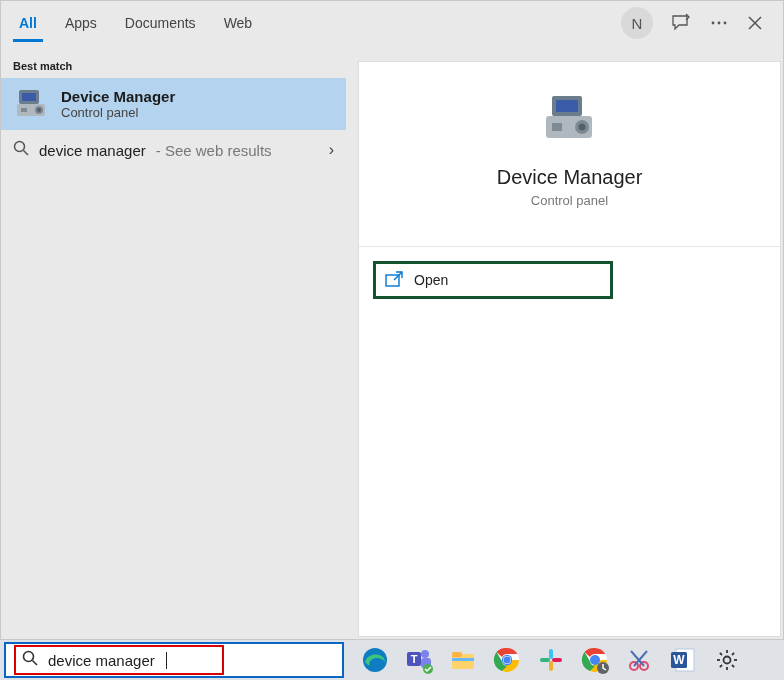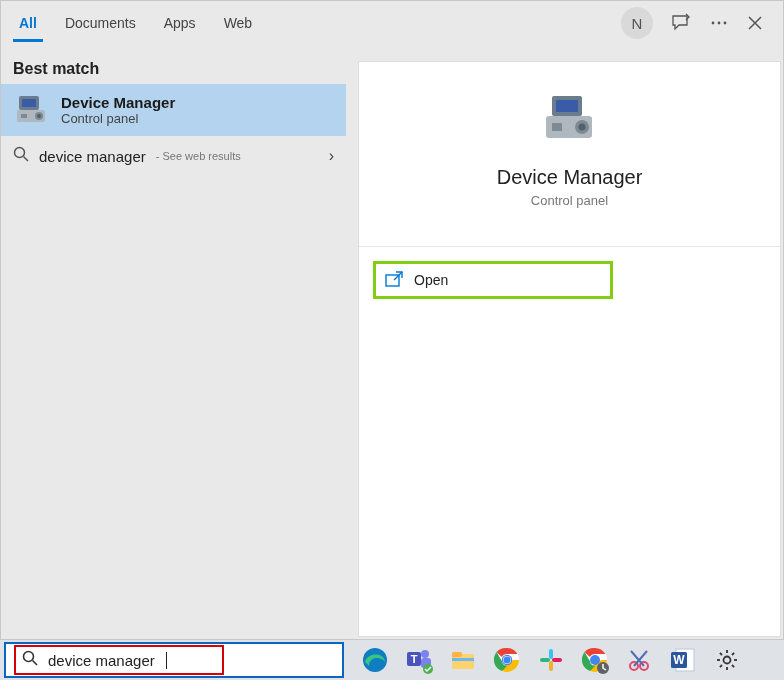--- a/index.html
+++ b/index.html
@@ -11,42 +11,42 @@
   .tabs { display: flex; align-items: center; height: 44px; padding: 0 4px; text-align: center; }
   .tab { padding: 10px 14px; font-size: 14px; color: #444; cursor: pointer; position: relative; }
   .tab.active { color: #0078d4; font-weight: 600; }
   .tab.active::after { content:""; position:absolute; left:8px; right:8px; bottom:-1px; height:3px; background:#0078d4; }
   .spacer { flex: 1; }
   .topright { display:flex; align-items:center; gap:18px; padding-right:16px; }
   .avatar { width:32px; height:32px; border-radius:50%; background:#d9d9d9; display:flex; align-items:center; justify-content:center; font-size:15px; color:#555; }
   .chevron { font-size:10px; margin-left:4px; color:#555;}
   .fbicon svg, .dots svg, .xicon svg { display:block; }
   .left { position:absolute; top:45px; left:0; width:345px; bottom:0; }
-  .section-h { font-size:16px; font-weight:600; padding:14px 12px 6px; color:#222; }
+  .section-h { font-size:11px; font-weight:600; padding:14px 12px 6px; color:#222; }
   .match {
     display:flex; align-items:center; gap:12px; padding:8px 12px;
     background:#b4d3ee;
   }
   .match-icon { width:36px; height:36px; display:flex; align-items:center; justify-content:center; }
   .match-title { font-size:15px; font-weight:600; color:#1b1b1b; }
   .match-sub { font-size:13px; color:#444; }
   .webrow { display:flex; align-items:center; padding:10px 12px; gap:10px; }
   .webrow .term { font-size:15px; color:#222; }
-  .webrow .hint { font-size:11px; color:#777; }
+  .webrow .hint { font-size:15px; color:#777; }
   .webrow .arrow { margin-left:auto; font-size:16px; color:#444; }
   .right {
     position:absolute; top:60px; left:357px; right:2px; bottom:2px; background:#fff; border:1px solid #ddd;
   }
   .hero { display:flex; flex-direction:column; align-items:center; padding:28px 0 18px; }
   .big-icon { width:60px; height:60px; display:flex; align-items:center; justify-content:center; }
   .big-title { font-size:20px; color:#222; margin-top:16px; }
   .big-sub { font-size:13px; color:#777; margin-top:4px; }
   .divider { height:1px; background:#e6e6e6; margin-top:20px; }
   .open-row {
-    margin:14px 0 0 14px; width:240px; border:3px solid #84cc16;
+    margin:14px 0 0 14px; width:240px; border:3px solid #14532d;
     display:flex; align-items:center; gap:10px; padding:8px 10px;
   }
   .open-icon svg { display:block; }
   .open-label { font-size:14px; color:#222; }
   .taskbar {
     position:absolute; left:0; right:0; bottom:0; height:40px; background:#dfe3e8;
     display:flex; align-items:center; padding:0 4px; gap:6px;
   }
   .search-box {
     width:340px; height:36px; border:2px solid #0a64c2; background:#fff;
@@ -58,22 +58,22 @@
   .task-icons { display:flex; align-items:center; gap:6px; margin-left:6px; }
   .ticon { width:38px; height:32px; display:flex; align-items:center; justify-content:center; border-radius:2px; }
   svg { overflow:visible; }
 </style>
 </head>
 <body>
 
 <div class="panel">
   <div class="tabs">
     <div class="tab active"><span>All</span></div>
+    <div class="tab"><span>Apps</span></div>
     <div class="tab"><span>Documents</span></div>
-    <div class="tab"><span>Apps</span></div>
     <div class="tab"><span>Web</span></div>
     <div class="spacer"></div>
     <div class="topright">
       <div class="avatar">
           <span>N</span>
         </div>
       <div class="fbicon">
         <svg width="20" height="20">
             <path d="M2 3h14v9H8l-4 4v-4H2z" fill="none" stroke="#555" stroke-width="1.3"></path>
             <path d="M15 1l3 3-3 3" fill="none" stroke="#555" stroke-width="1.3"></path>

